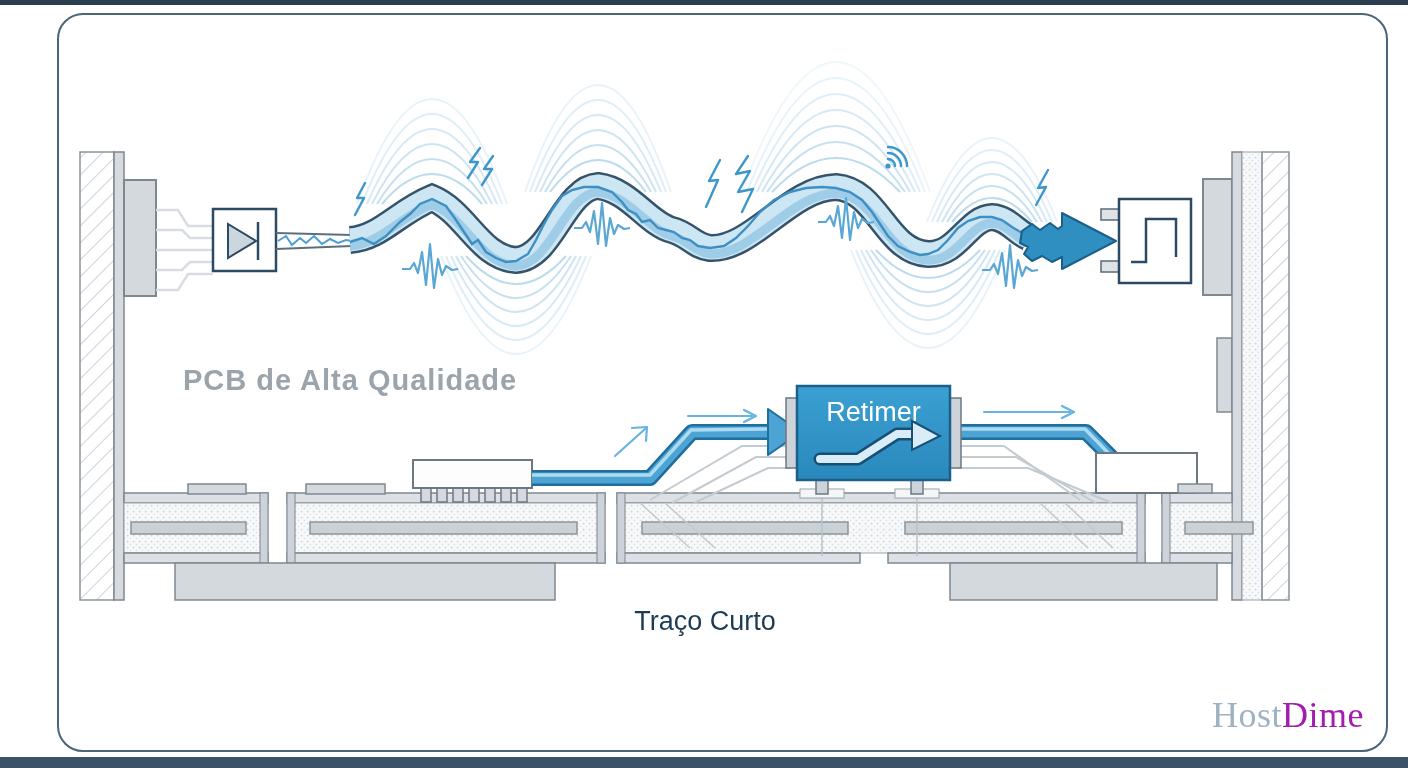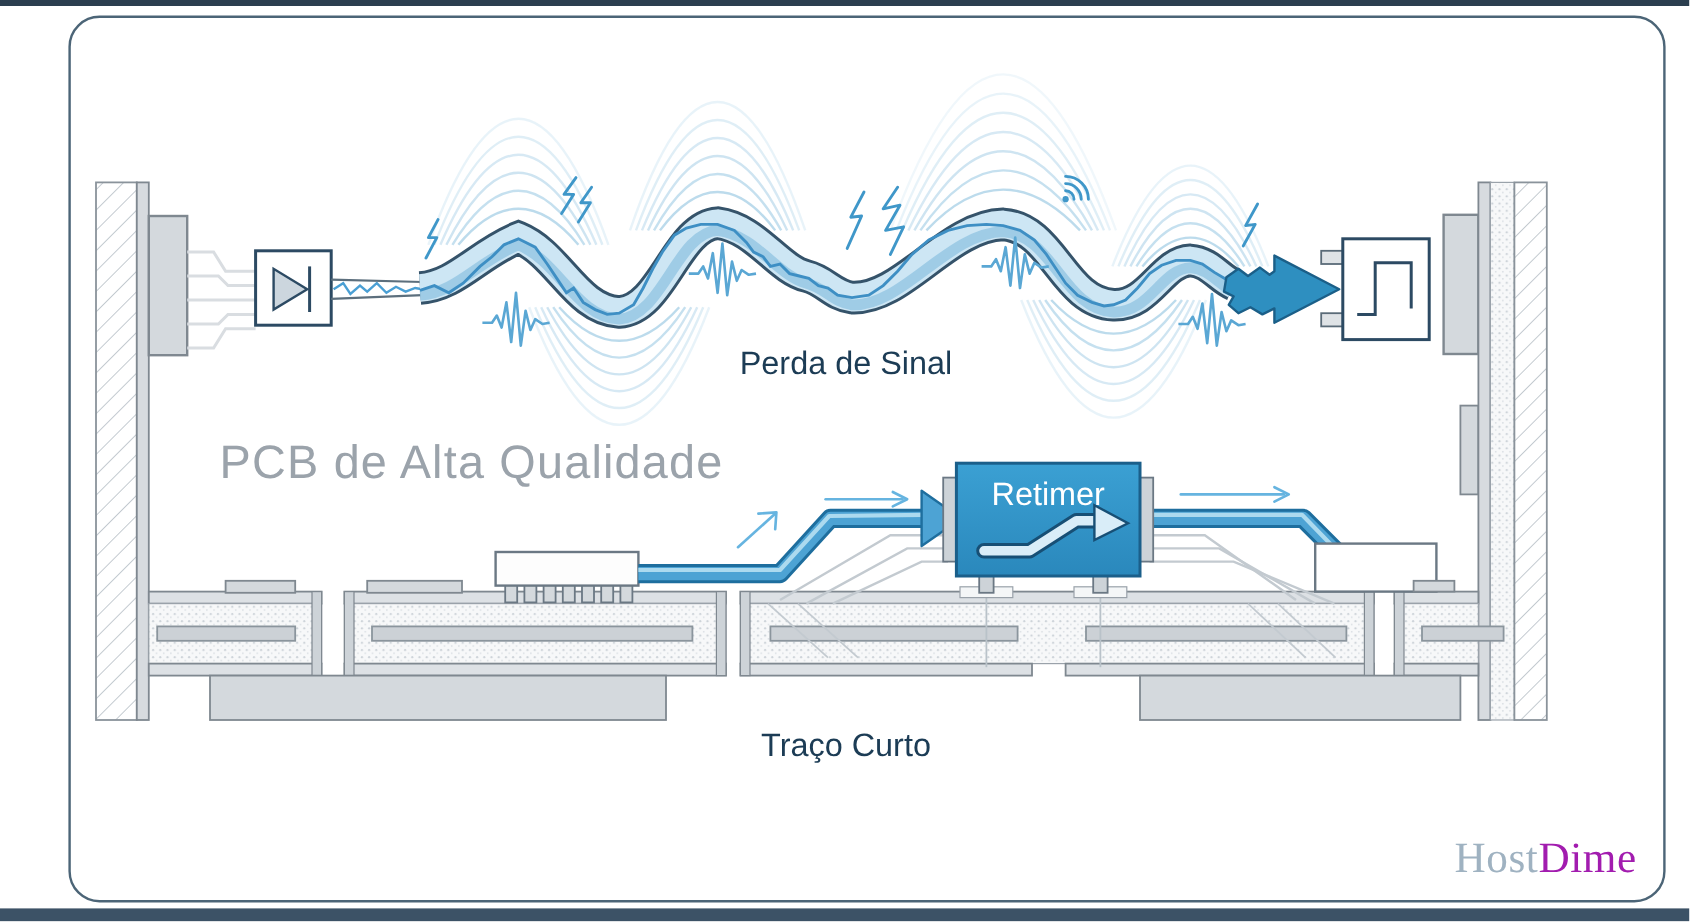--- a/index.html
+++ b/index.html
@@ -6,21 +6,21 @@
   .stage{position:relative;width:1408px;height:768px;background:#ffffff;overflow:hidden;
          font-family:"Liberation Sans",sans-serif;}
   .top-strip{position:absolute;left:0;top:0;width:1408px;height:5px;background:#2b3e4f;}
   .bottom-strip{position:absolute;left:0;bottom:0;width:1408px;height:11px;background:#3c5266;}
   .frame{position:absolute;left:57px;top:13px;width:1331px;height:739px;box-sizing:border-box;
          border:2px solid #4c6577;border-radius:26px;background:transparent;}
   svg.diagram{position:absolute;left:0;top:0;}
   .label{position:absolute;white-space:nowrap;}
   .label-signal-loss{left:555px;top:288px;width:300px;text-align:center;
         font-size:27px;color:#1c3c55;}
-  .label-pcb{left:183px;top:364px;font-size:39px;font-weight:400;color:#9ba3ab;letter-spacing:1px;}
+  .label-pcb{left:183px;top:364px;font-size:29px;font-weight:700;color:#9ba3ab;letter-spacing:1px;}
   .label-short-trace{left:555px;top:606px;width:300px;text-align:center;
         font-size:27px;color:#1c3c55;}
   .label-retimer{left:797px;top:397px;width:153px;text-align:center;
         font-size:27px;color:#ffffff;}
   .logo{position:absolute;right:44px;top:694px;font-family:"Liberation Serif",serif;
         font-size:36px;letter-spacing:0.5px;}
   .logo .host{color:#9fb2c1;margin-top:28px;}
   .logo .dime{color:#a21caf;}
 </style>
 </head>
@@ -287,20 +287,19 @@
         <polygon points="912,421 940,436 912,450" fill="#d9edf8" stroke="#174f75" stroke-width="2"></polygon>
       </g>
     </g>
 
     <g>
       <rect x="1096" y="453" width="101" height="40" fill="#ffffff" stroke="#6b7884" stroke-width="2"></rect>
       <rect x="1178" y="484" width="34" height="9" fill="#d4d9dd" stroke="#7f8890" stroke-width="1.5"></rect>
     </g>
   </svg>
 
-  <div class="label label-signal-loss">Perda de Sinal</div>
   <div class="label label-pcb">PCB de Alta Qualidade</div>
   <div class="label label-short-trace">Traço Curto</div>
   <div class="label label-retimer">Retimer</div>
   <div class="logo">
     <span class="host">Host</span><span class="dime">Dime</span>
   </div>
 </div>
 
 </body></html>

